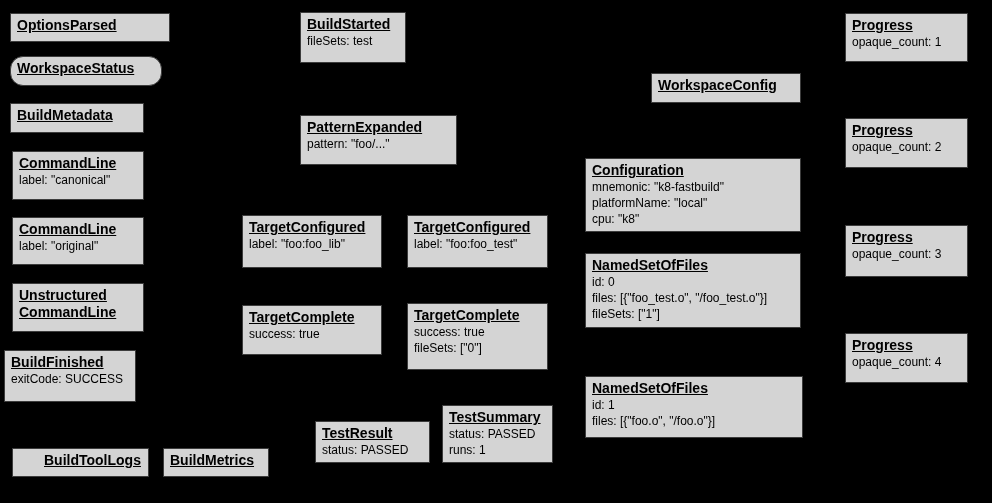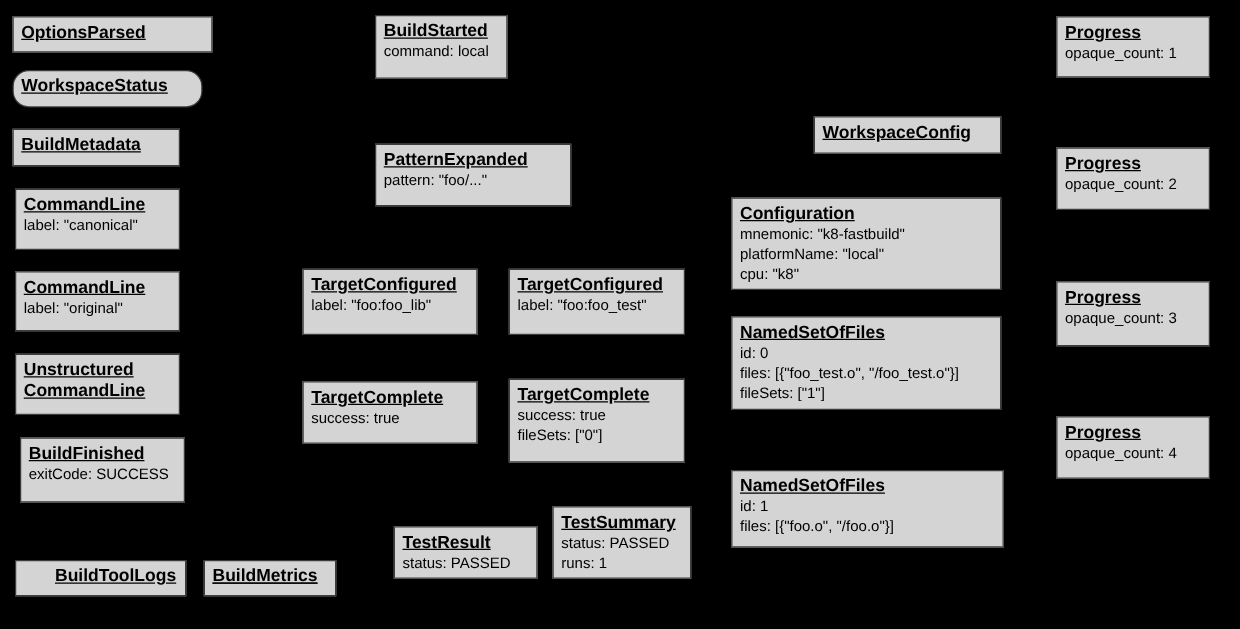--- a/index.html
+++ b/index.html
@@ -56,33 +56,33 @@
       <div class="box-line">label: "canonical"</div>
     </div>
     <div class="box" style="left: 12px; top: 217px; width: 132px; min-height: 48px;">
       <div class="box-title">CommandLine</div>
       <div class="box-line">label: "original"</div>
     </div>
     <div class="box" style="left: 12px; top: 283px; width: 132px; min-height: 49px;">
       <div class="box-title">Unstructured
 CommandLine</div>
     </div>
-    <div class="box" style="left: 16px; top: 350px; width: 132px; min-height: 52px;">
+    <div class="box" style="left: 4px; top: 350px; width: 132px; min-height: 52px;">
       <div class="box-title">BuildFinished</div>
       <div class="box-line">exitCode: SUCCESS</div>
     </div>
     <div class="box" style="left: 12px; top: 448px; width: 132px; min-height: 29px; padding-left: 31px;">
       <div class="box-title">BuildToolLogs</div>
     </div>
     <div class="box" style="left: 163px; top: 448px; width: 106px; min-height: 29px; text-decoration: underline;">
       <div class="box-title">BuildMetrics</div>
     </div>
     <div class="box" style="left: 300px; top: 12px; width: 106px; min-height: 51px;">
       <div class="box-title">BuildStarted</div>
-      <div class="box-line">command: local</div>
+      <div class="box-line">fileSets: test</div>
     </div>
     <div class="box" style="left: 300px; top: 115px; width: 157px; min-height: 50px;">
       <div class="box-title">PatternExpanded</div>
       <div class="box-line">pattern: "foo/..."</div>
     </div>
     <div class="box" style="left: 242px; top: 215px; width: 140px; min-height: 53px;">
       <div class="box-title">TargetConfigured</div>
       <div class="box-line">label: "foo:foo_lib"</div>
     </div>
     <div class="box" style="left: 407px; top: 215px; width: 141px; min-height: 53px;">
@@ -100,21 +100,21 @@
     </div>
     <div class="box" style="left: 315px; top: 421px; width: 115px; min-height: 42px;">
       <div class="box-title">TestResult</div>
       <div class="box-line">status: PASSED</div>
     </div>
     <div class="box" style="left: 442px; top: 405px; width: 111px; min-height: 57px;">
       <div class="box-title">TestSummary</div>
       <div class="box-line">status: PASSED</div>
       <div class="box-line">runs: 1</div>
     </div>
-    <div class="box" style="left: 651px; top: 73px; width: 150px; min-height: 30px; margin-top: 20px;">
+    <div class="box" style="left: 651px; top: 73px; width: 150px; min-height: 30px;">
       <div class="box-title">WorkspaceConfig</div>
     </div>
     <div class="box" style="left: 585px; top: 158px; width: 216px; min-height: 72px;">
       <div class="box-title">Configuration</div>
       <div class="box-line">mnemonic: "k8-fastbuild"</div>
       <div class="box-line">platformName: "local"</div>
       <div class="box-line">cpu: "k8"</div>
     </div>
     <div class="box" style="left: 585px; top: 253px; width: 216px; min-height: 75px;">
       <div class="box-title">NamedSetOfFiles</div>

